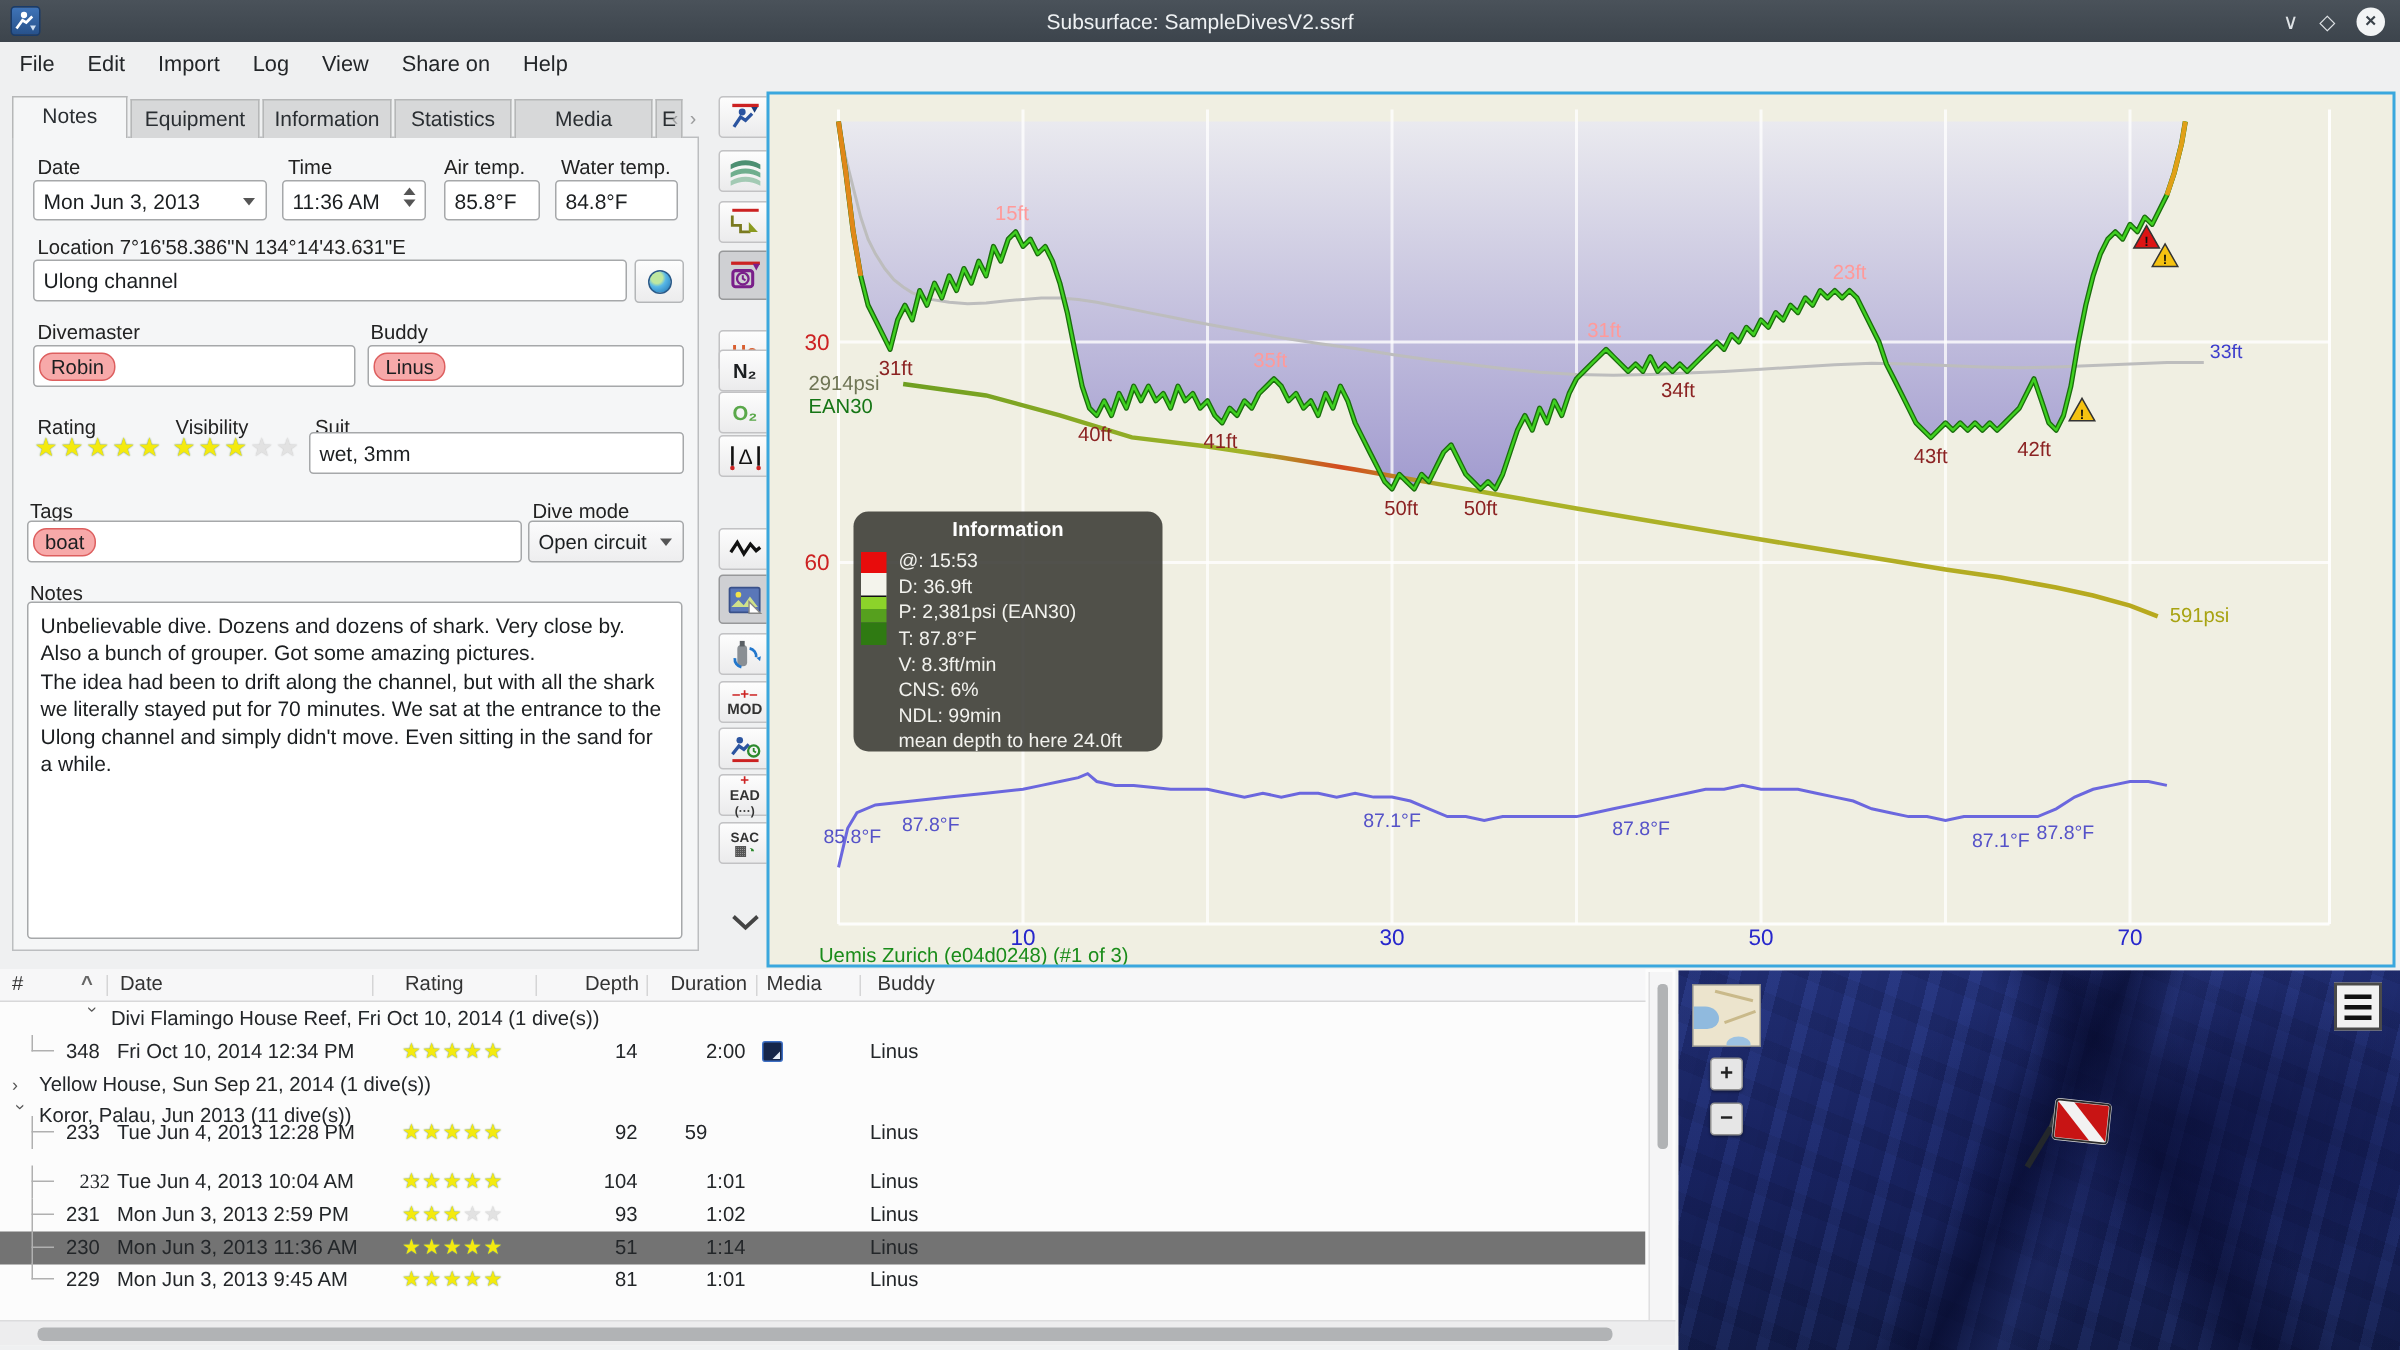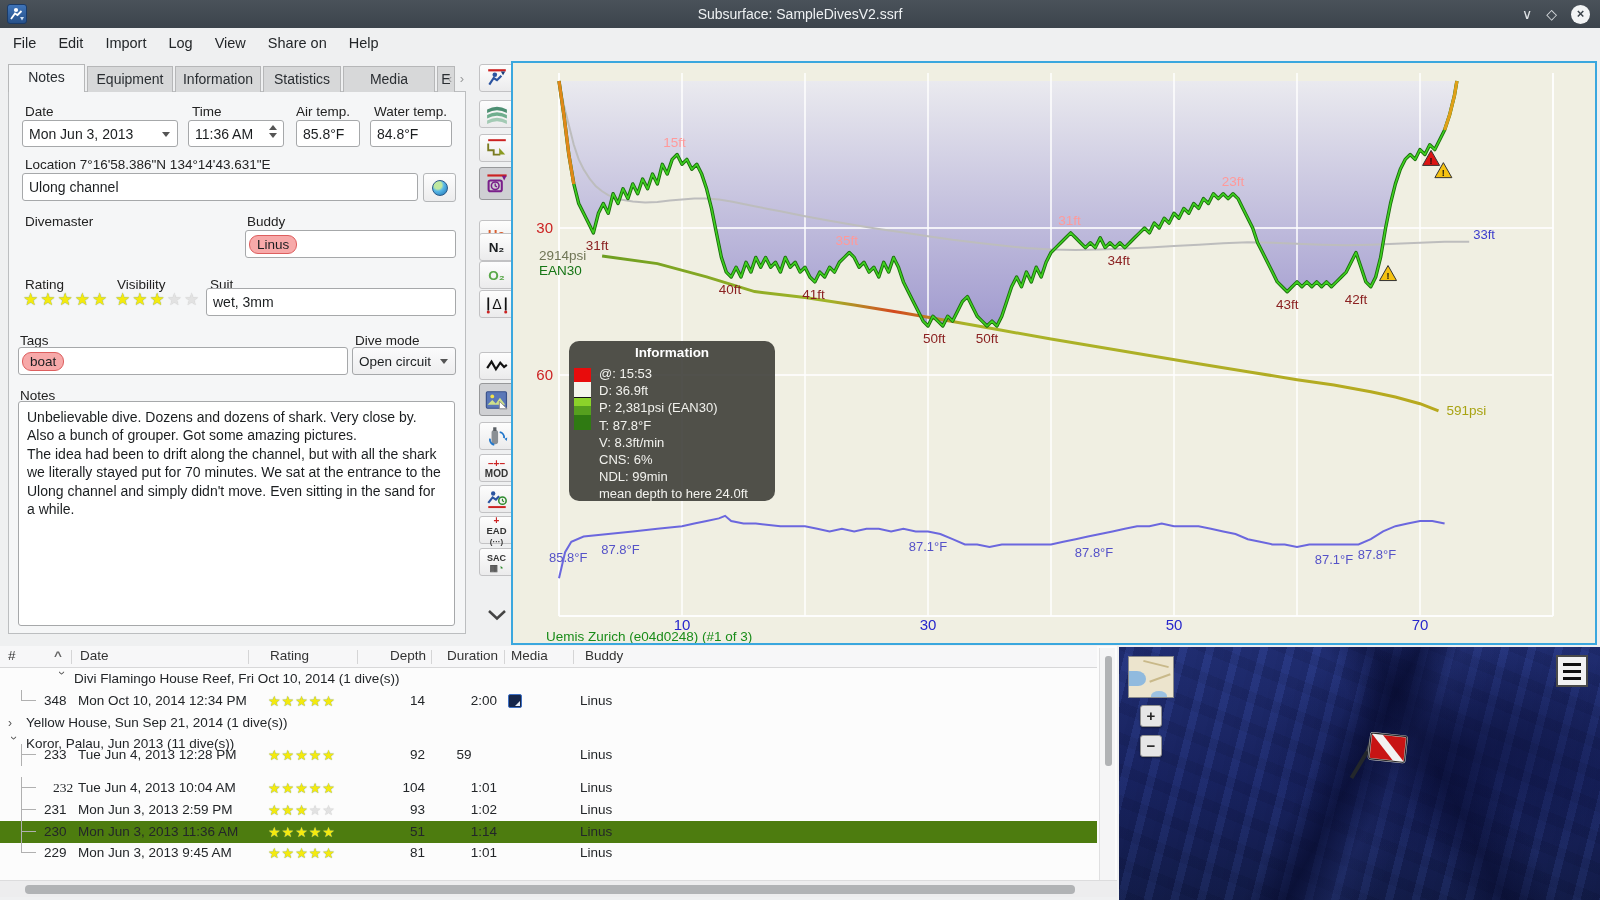--- a/index.html
+++ b/index.html
@@ -51,21 +51,21 @@
   .infobox-rows { position:absolute; left:30px; top:24px; line-height:17.2px; white-space:nowrap; }
   .swatch { position:absolute; left:5px; top:27px; width:17px; }
   .swatch div { width:17px; }
 
   
   .divelist { position:absolute; left:0; top:646px; width:1117px; height:251px; background:#fcfcfc; }
   .dl-header { position:absolute; left:0; top:0; width:1097px; height:22px; background:#f7f7f8; border-bottom:1px solid #d8d8d9; font-size:13.5px; color:#333; }
   .dl-sep { position:absolute; top:4px; width:1px; height:14px; background:#d5d5d6; }
   .dl-rows { position:absolute; left:0; top:22px; width:1097px; height:212px; overflow:hidden; }
   .dl-row { position:absolute; left:0; width:1097px; height:22px; font-size:13.5px; line-height:22px; white-space:nowrap; }
-  .dl-row.selected { background:#4d7c0f; }
+  .dl-row.selected { background:#737373; }
   .row-stars { font-family:"DejaVu Sans", sans-serif; font-size:14px; letter-spacing:1px; }
   .chev { position:absolute; left:8px; top:0; width:12px; color:#555; font-size:12px; }
   .treeline { position:absolute; border-color:#b0b0b0; }
   .hscroll { position:absolute; left:0; top:880px; width:1117px; height:17px; background:#ededee; border-top:1px solid #dcdcdd; }
   .hthumb { position:absolute; left:25px; top:4px; width:1050px; height:9px; background:#b1b3b5; border-radius:4px; }
   .vscroll { position:absolute; left:1099px; top:648px; width:16px; height:232px; background:#f5f5f6; border-left:1px solid #e0e0e1; }
   .vthumb { position:absolute; left:5px; top:8px; width:7px; height:110px; background:#b1b3b5; border-radius:3px; }
 
   
   .map { position:absolute; left:1119px; top:647px; width:481px; height:253px; overflow:hidden;
@@ -156,20 +156,23 @@
   <div class="lbl" style="left:25px;top:157px">Location 7°16'58.386"N 134°14'43.631"E</div>
   <div class="inp" style="left:22px;top:173px;width:396px;height:28px">
     <span>Ulong channel</span>
   </div>
   <div class="globe-btn">
       <span class="globe"></span>
     </div>
 
   <div class="lbl" style="left:25px;top:214px">Divemaster</div>
   <div class="lbl" style="left:247px;top:214px">Buddy</div>
+  <div class="inp" style="left:22px;top:230px;width:215px;height:28px;padding:0 3px">
+    <span class="pill">Robin</span>
+  </div>
   <div class="inp" style="left:245px;top:230px;width:211px;height:28px;padding:0 3px">
     <span class="pill">Linus</span>
   </div>
 
   <div class="lbl" style="left:25px;top:277px">Rating</div>
   <div class="lbl" style="left:117px;top:277px">Visibility</div>
   <div class="lbl" style="left:210px;top:277px">Suit</div>
   <div class="stars" style="left:23px;top:289px" id="rating-stars"><span class="star-on">★</span><span class="star-on">★</span><span class="star-on">★</span><span class="star-on">★</span><span class="star-on">★</span></div>
   <div class="stars" style="left:115px;top:289px" id="visibility-stars"><span class="star-on">★</span><span class="star-on">★</span><span class="star-on">★</span><span class="star-off">★</span><span class="star-off">★</span></div>
   <div class="inp" style="left:206px;top:288px;width:250px;height:28px">
@@ -401,21 +404,21 @@
       </div>
     <div class="dl-rows" id="dl-rows">
         <div class="dl-row" style="top: 0px; margin-left: 48px;">
           <span class="chev" style="transform: rotate(90deg); top: -2px;">›</span>
           <span style="position: absolute; left: 26px;">Divi Flamingo House Reef, Fri Oct 10, 2014 (1 dive(s))</span>
         </div>
         <div class="dl-row" style="top: 21.8px; padding-left: 41px;">
           <div class="treeline" style="left: 21px; top: 0px; height: 11px; border-left: 1px solid rgb(176, 176, 176);"></div>
           <div class="treeline" style="left: 21px; top: 10px; width: 15px; border-top: 1px solid rgb(176, 176, 176);"></div>
           <span style="position: absolute; left: 44px;">348</span>
-          <span style="position: absolute; left: 78px;">Mon Oct 10, 2014 12:34 PM</span>
+          <span style="position: absolute; left: 78px;">Fri Oct 10, 2014 12:34 PM</span>
           <span class="row-stars" style="position: absolute; left: 268px;"><span class="star-on">★</span><span class="star-on">★</span><span class="star-on">★</span><span class="star-on">★</span><span class="star-on">★</span></span>
           <span style="position: absolute; left: 357px; width: 68px; text-align: right;">14</span>
           <span style="position: absolute; left: 431px; width: 66px; text-align: right;">2:00</span>
           <span style="position: absolute; left: 508px; top: 4px; width: 14px; height: 14px; border: 1.5px solid rgb(61, 111, 196); background: rgb(22, 38, 74); border-radius: 2px;">
             <i style="position: absolute; right: 1px; bottom: 1px; width: 0px; height: 0px; border-left: 5px solid transparent; border-bottom: 5px solid rgb(232, 238, 248); display: block;"></i>
           </span>
           <span style="position: absolute; left: 580px;">Linus</span>
         </div>
         <div class="dl-row" style="top: 43.6px;">
           <span class="chev" style="transform: none; top: 0px;">›</span>

